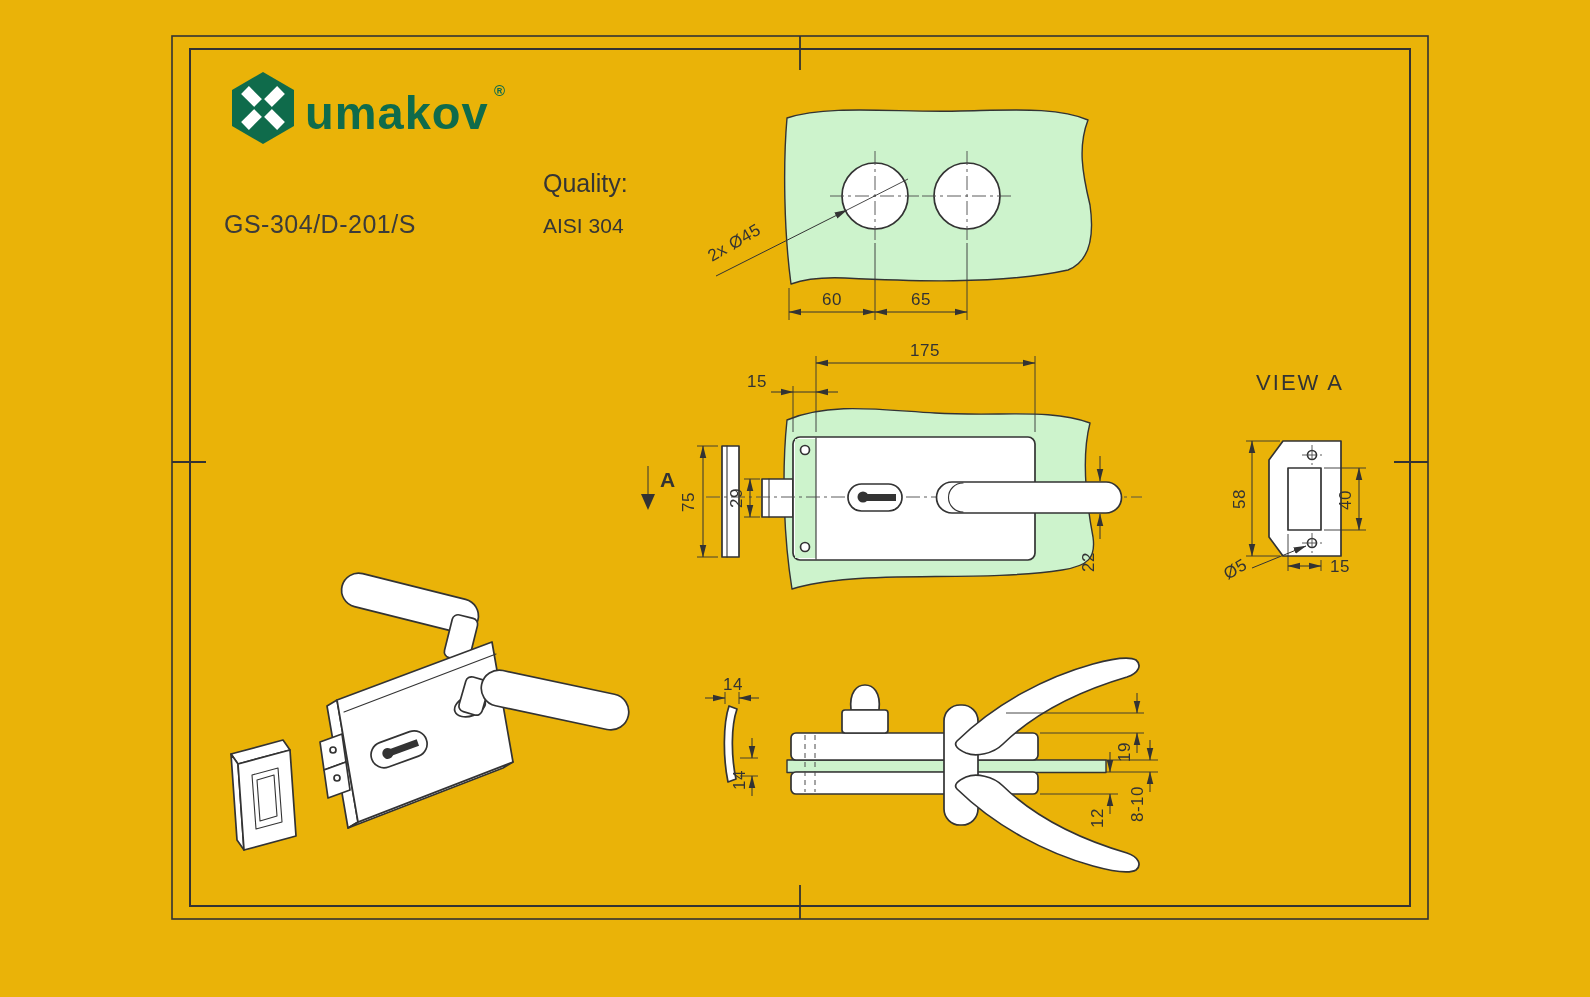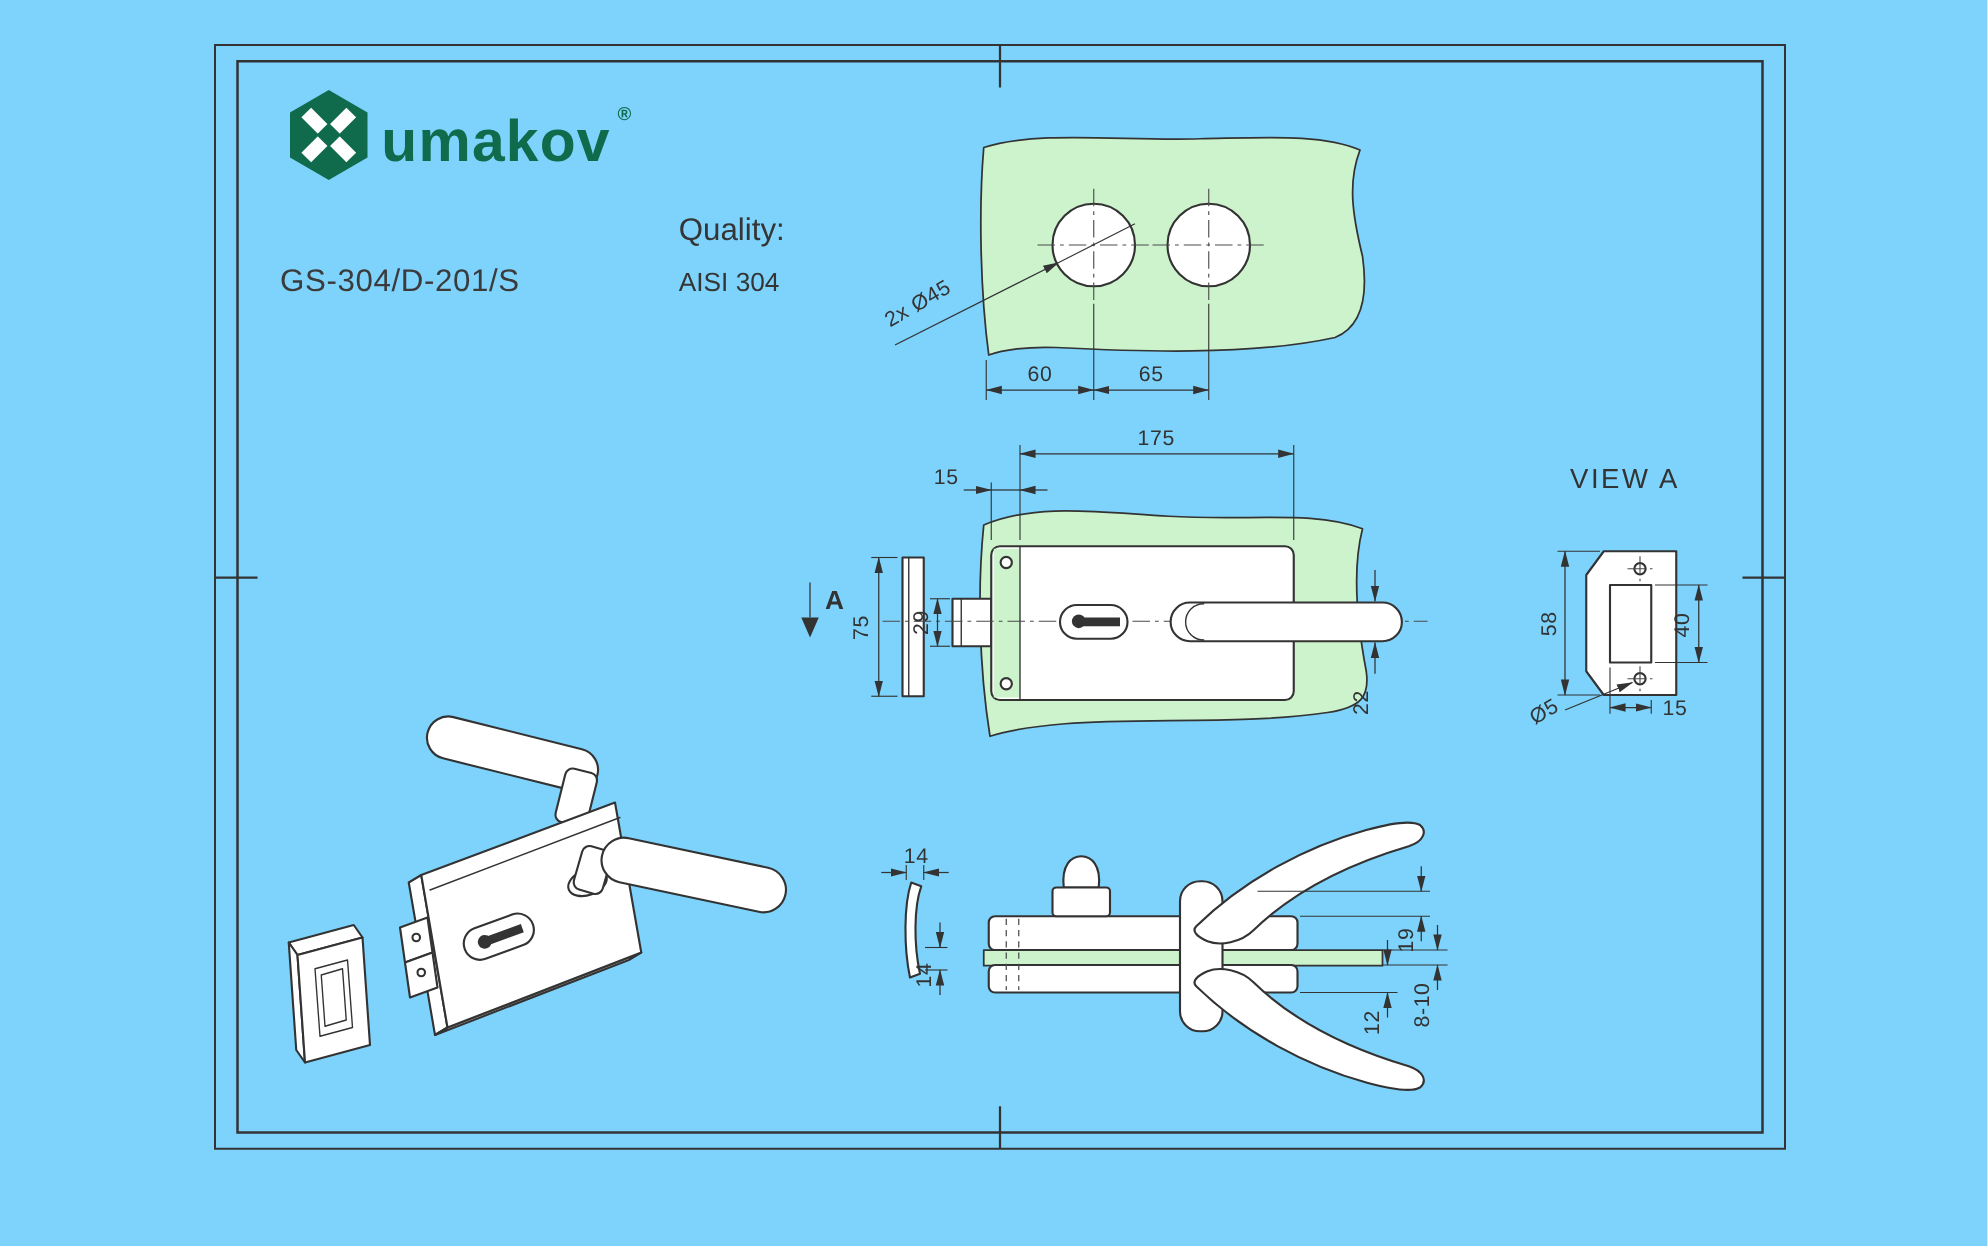--- a/index.html
+++ b/index.html
@@ -1,16 +1,16 @@
 <!DOCTYPE html>
 <html style="--brand_green: #0f6b4b; --glass: #cdf3cc; --line: #333333;"><head>
 <meta charset="utf-8">
 <style>
   html,body{margin:0;padding:0;background:#ffffff;}
-  .sheet{position:relative;width:1590px;height:997px;background:#7dd3fc;overflow:hidden;
+  .sheet{position:relative;width:1590px;height:997px;background:#eab308;overflow:hidden;
          font-family:"Liberation Sans",sans-serif;}
   svg{position:absolute;left:0;top:0;}
 
   
   .frame{fill:none;stroke:var(--line,#333);stroke-width:1.6;}
   .frame-in{fill:none;stroke:var(--line,#333);stroke-width:2;}
   .tick{stroke:var(--line,#333);stroke-width:1.8;}
   .obj{fill:#ffffff;stroke:var(--line,#333);stroke-width:1.7;stroke-linejoin:round;stroke-linecap:round;}
   .objthin{fill:none;stroke:var(--line,#333);stroke-width:1.1;stroke-linejoin:round;stroke-linecap:round;}
   .glass{fill:var(--glass,#cdf3cc);stroke:var(--line,#333);stroke-width:1.4;stroke-linejoin:round;}

